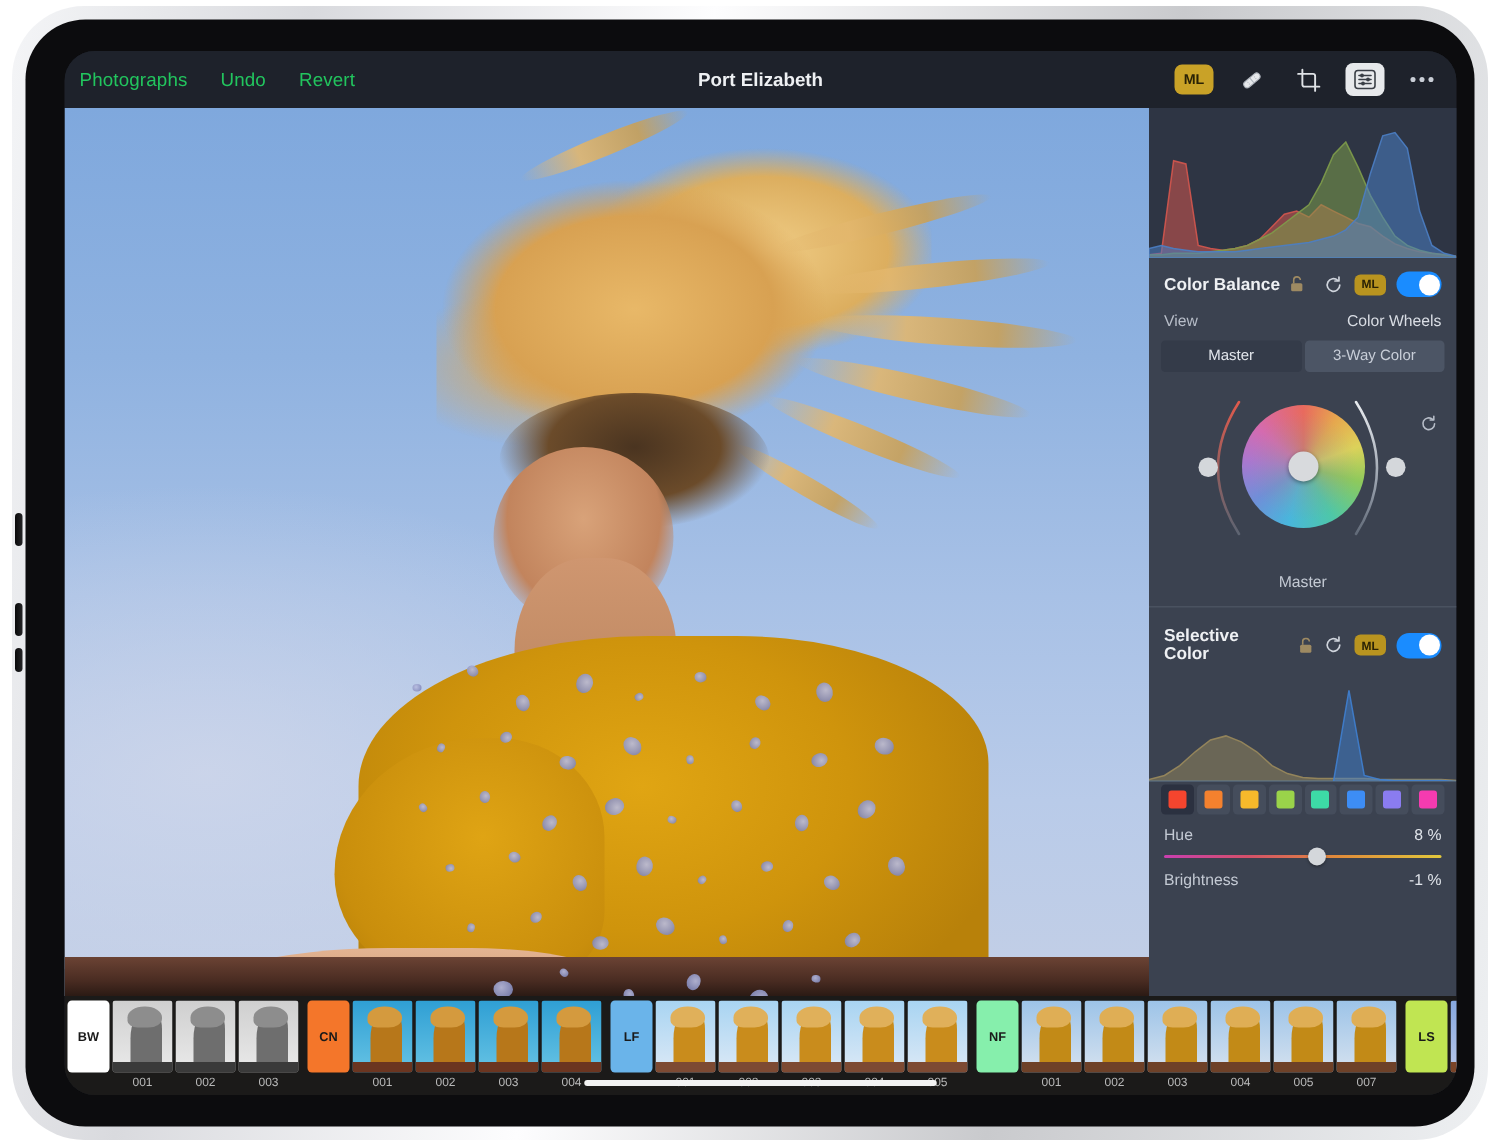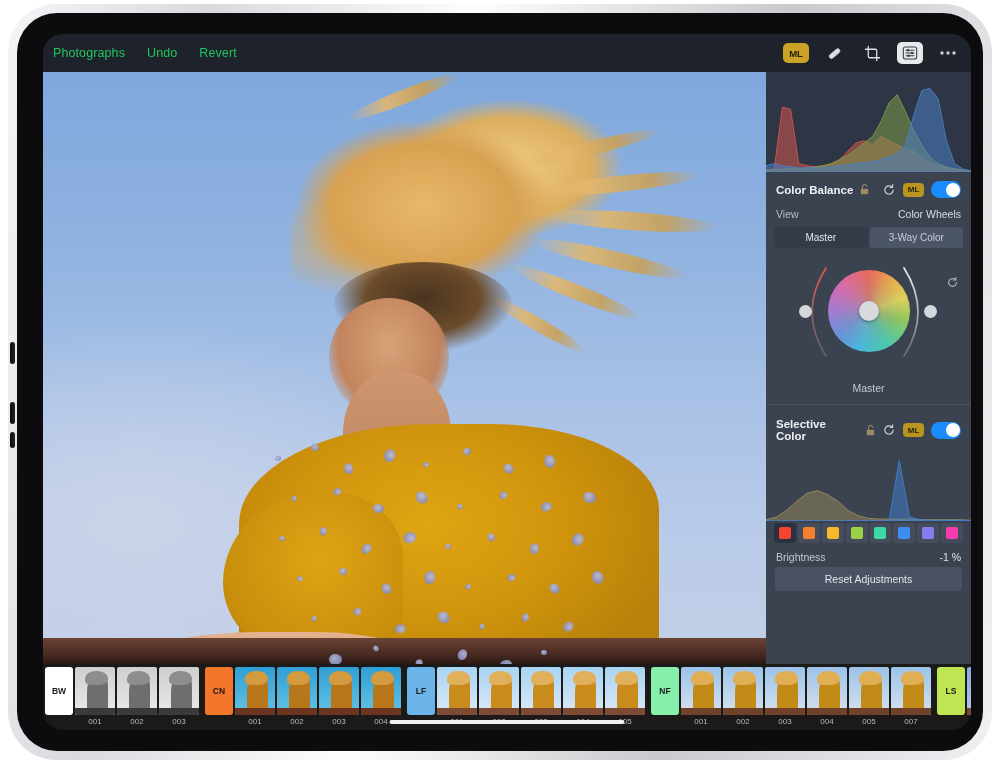--- a/index.html
+++ b/index.html
@@ -305,20 +305,21 @@
 
   <div class="device-inner">
     <div class="screen">
 
       <div class="toolbar">
         <div class="tb-left">
           <span class="tb-item">Photographs</span>
           <span class="tb-item">Undo</span>
           <span class="tb-item">Revert</span>
         </div>
+        <div class="tb-title">Port Elizabeth</div>
         <div class="tb-right">
           <div class="ml-badge">ML</div>
           <div class="ic-btn">
             <svg width="17" height="17" viewBox="0 0 24 24">
               <g transform="rotate(-40 12 12)">
                 <rect x="3" y="9" width="18" height="6.4" rx="3.2" fill="#e6e8eb" stroke="#aab0b8" stroke-width="1"></rect>
                 <line x1="12" y1="9" x2="12" y2="15.4" stroke="#aab0b8" stroke-width="1"></line>
                 <circle cx="8" cy="11.2" r=".6" fill="#b6bcc4"></circle>
                   <circle cx="8" cy="13.3" r=".6" fill="#b6bcc4"></circle>
                 <circle cx="16" cy="11.2" r=".6" fill="#b6bcc4"></circle>
@@ -538,27 +539,35 @@
                 <div class="sw" style="background: rgb(138, 124, 240);"></div>
               </div>
               <div class="sw-cell">
                 <div class="sw" style="background: rgb(245, 59, 176);"></div>
               </div>
             </div>
 
           <div class="slider-block">
             <div>
               <div class="sl-row">
+                <span class="sl-name">Hue</span>
+                <span class="sl-val">8 %</span>
+              </div>
+              <div class="sl-track" style="background:linear-gradient(90deg,#c93fb0 0%,#d4506a 30%,#e08a3a 62%,#e2c83c 100%);">
+                <div class="sl-knob" id="knob-hue" style="left: 52%;"></div>
+              </div>
+            </div>
+            <div>
+              <div class="sl-row">
                 <span class="sl-name">Brightness</span>
                 <span class="sl-val">-1 %</span>
               </div>
             </div>
           </div>
 
-          <div class="reset-adj">Reset Adjustments</div>
         </div>
       </div>
 
       <div class="filmstrip" id="filmstrip">
           <div class="group">
             <div class="grp-label" style="background: rgb(255, 255, 255);">BW</div>
             <div class="thumb-wrap">
               <div class="thumb">
                 <div class="th-sky" style="background:linear-gradient(180deg,#cfcfcf,#eaeaea)"></div>
                 <div class="th-fig" style="background:#6e6e6e"></div>

